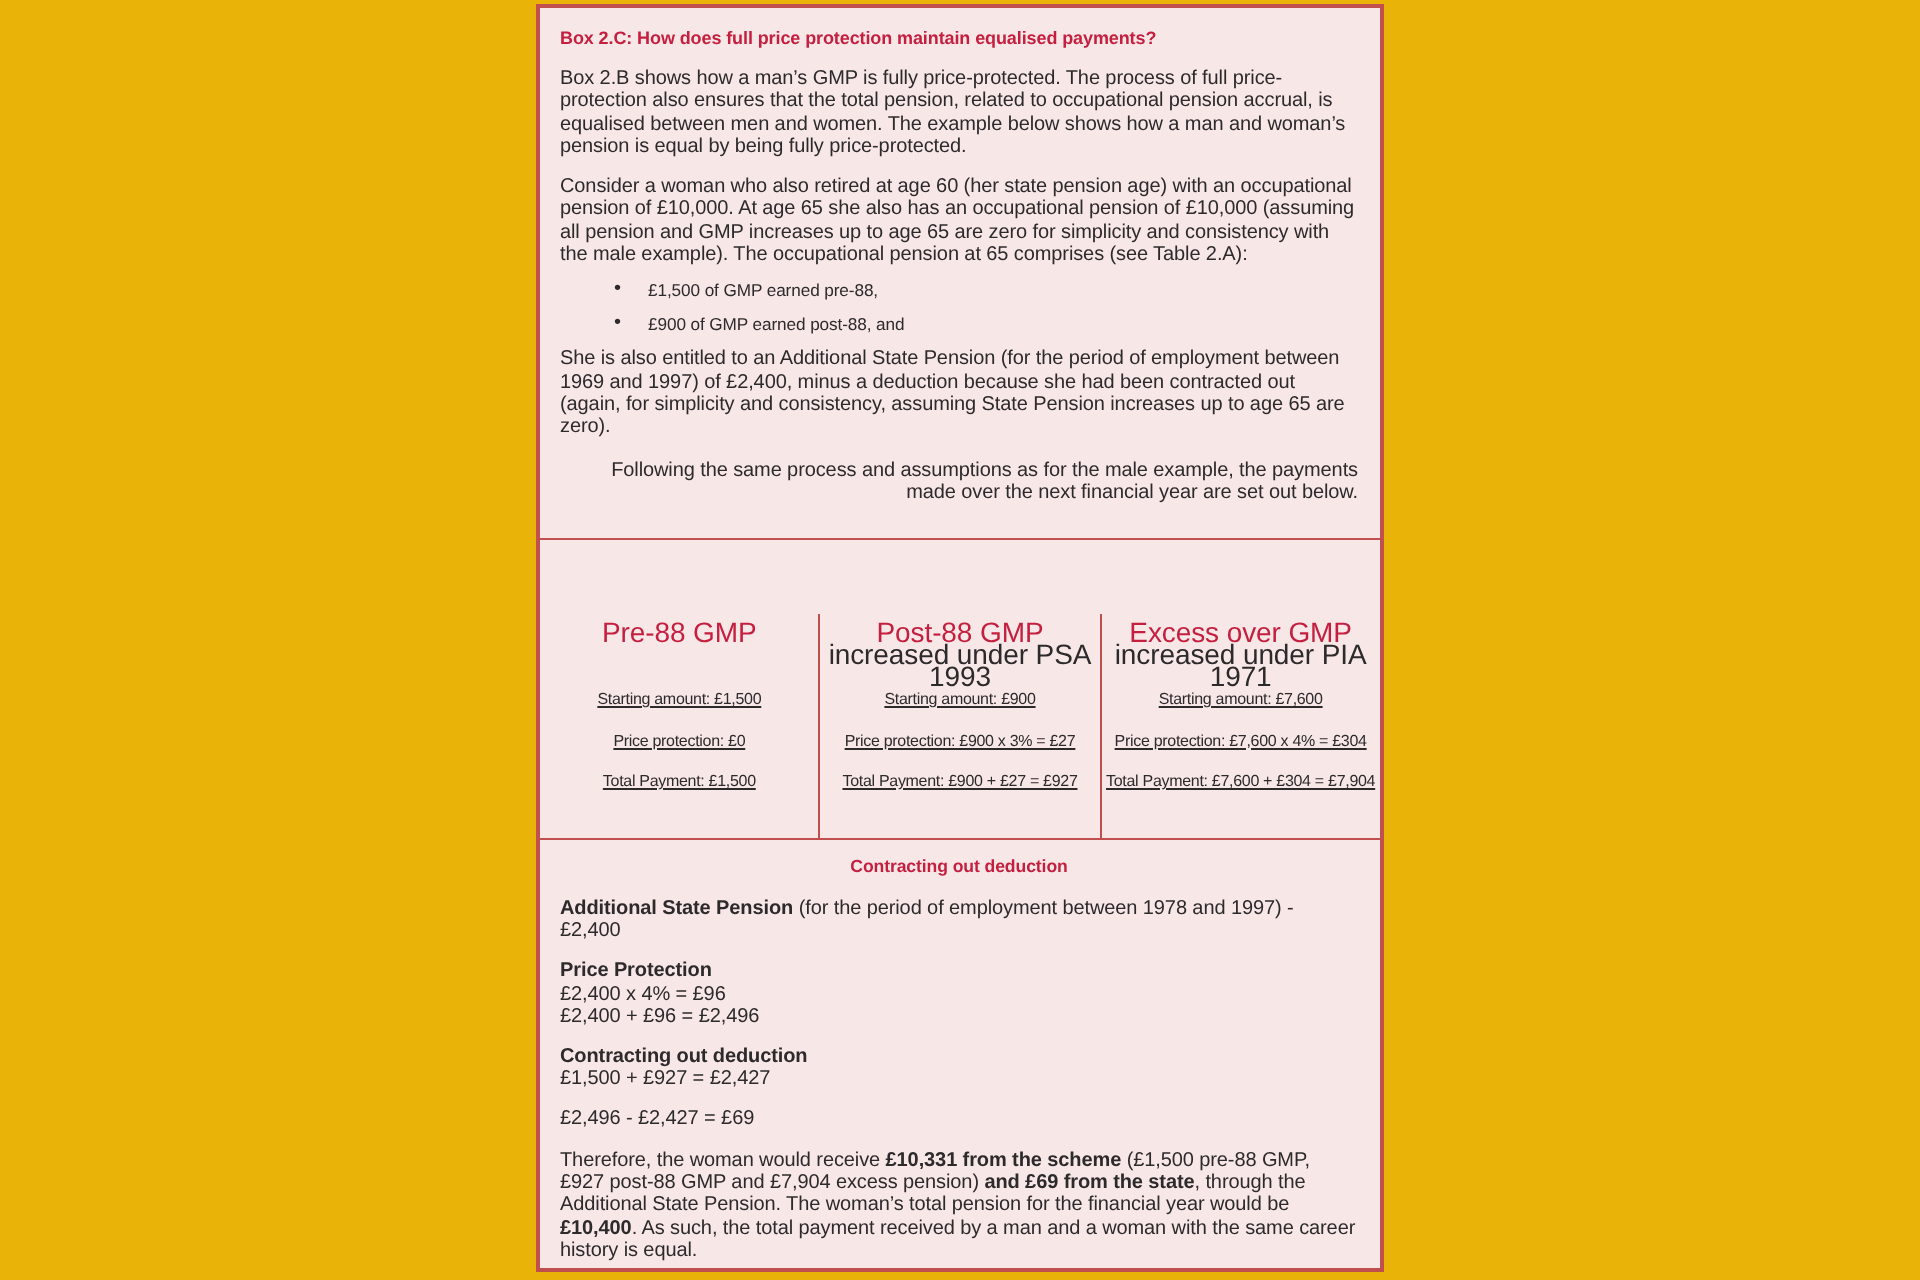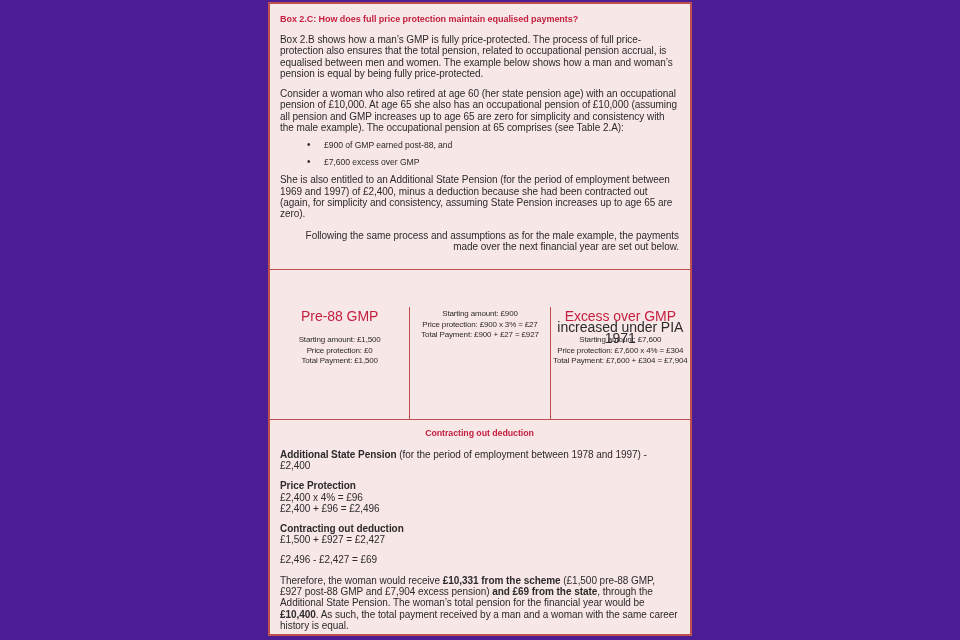--- a/index.html
+++ b/index.html
@@ -4,21 +4,21 @@
 <style>
   :root{
     --border:#c0504d;
     --background:#f8e7e7;
     --heading_red:#c41f3f;
     --text:#2d2a2b;
   }
   *{margin:0;padding:0;box-sizing:border-box;}
   html,body{width:960px;height:640px;background:#ffffff;overflow:hidden;}
   body{font-family:"Liberation Sans", sans-serif;color:var(--text);letter-spacing:-0.05px;}
-  .canvas{width:960px;height:640px;position:relative;background:#4c1d95;}
+  .canvas{width:960px;height:640px;position:relative;background:#eab308;}
   .box{
     width:424px;height:634px;margin:0 auto;position:relative;top:2px;
     border:2px solid var(--border);background:var(--background);
     display:flex;flex-direction:column;
   }
   
   .sec-top{height:265px;padding:9px 11px 0 10px;overflow:hidden;}
   .box-title{
     font-size:9px;font-weight:bold;color:var(--heading_red);
     line-height:12px;letter-spacing:-0.05px;
@@ -42,21 +42,21 @@
   .mid-heading{
     margin-top:10px;text-align:center;font-size:8.8px;font-weight:bold;
     color:var(--heading_red);line-height:11px;
   }
   .cols{margin-top:auto;height:112px;display:flex;}
   .col{flex:1 1 0;text-align:center;padding:2px 1px 0;min-width:0;}
   .col + .col{border-left:1px solid var(--border);}
   .col-head{height:24px;margin-top:2px;font-size:14px;font-weight:normal;line-height:11px;}
   .col-title-red{color:var(--heading_red);}
   .col-title-sub{color:var(--text);}
-  .col-row{font-size:8px;line-height:10.5px;letter-spacing:-0.15px;}
+  .col-row{margin-top:10px;font-size:8px;line-height:10.5px;letter-spacing:-0.15px;text-decoration:underline;}
   
   .sec-bot{flex:1;padding:8px 11px 0 10px;overflow:hidden;}
   .bot-heading{
     text-align:center;font-size:8.8px;font-weight:bold;color:var(--heading_red);
     line-height:11px;
   }
   .line{font-size:10px;line-height:11.2px;}
   .asp-line{margin-top:10px;}
   .group{margin-top:9px;}
   .group-label{font-weight:bold;}
@@ -67,22 +67,22 @@
 <body>
 
 <div class="canvas">
   <section class="box">
 
     <div class="sec-top">
       <h1 class="box-title">Box 2.C: How does full price protection maintain equalised payments?</h1>
       <p class="para">Box 2.B shows how a man’s GMP is fully price-protected. The process of full price-protection also ensures that the total pension, related to occupational pension accrual, is equalised between men and women. The example below shows how a man and woman’s pension is equal by being fully price-protected.</p>
       <p class="para">Consider a woman who also retired at age 60 (her state pension age) with an occupational pension of £10,000. At age 65 she also has an occupational pension of £10,000 (assuming all pension and GMP increases up to age 65 are zero for simplicity and consistency with the male example). The occupational pension at 65 comprises (see Table 2.A):</p>
       <ul class="bullets">
+        <li class="bullet">£1,500 of GMP earned pre-88,</li>
         <li class="bullet">£900 of GMP earned post-88, and</li>
-        <li class="bullet">£7,600 excess over GMP</li>
       </ul>
       <p class="para para-tight">She is also entitled to an Additional State Pension (for the period of employment between 1969 and 1997) of £2,400, minus a deduction because she had been contracted out (again, for simplicity and consistency, assuming State Pension increases up to age 65 are zero).</p>
       <p class="para para-after-bullets">Following the same process and assumptions as for the male example, the payments made over the next financial year are set out below.</p>
     </div>
 
     <div class="divider"></div>
 
     <div class="sec-mid">
       <div class="cols">
 
@@ -90,20 +90,24 @@
           <div class="col-head">
             <div class="col-title-red">Pre-88 GMP</div>
             <div class="col-title-sub"></div>
           </div>
           <div class="col-row">Starting amount: £1,500</div>
           <div class="col-row">Price protection: £0</div>
           <div class="col-row">Total Payment: £1,500</div>
         </div>
 
         <div class="col">
+          <div class="col-head">
+            <div class="col-title-red">Post-88 GMP</div>
+            <div class="col-title-sub">increased under PSA 1993</div>
+          </div>
           <div class="col-row">Starting amount: £900</div>
           <div class="col-row">Price protection: £900 x 3% = £27</div>
           <div class="col-row">Total Payment: £900 + £27 = £927</div>
         </div>
 
         <div class="col">
           <div class="col-head">
             <div class="col-title-red">Excess over GMP</div>
             <div class="col-title-sub">increased under PIA 1971</div>
           </div>

